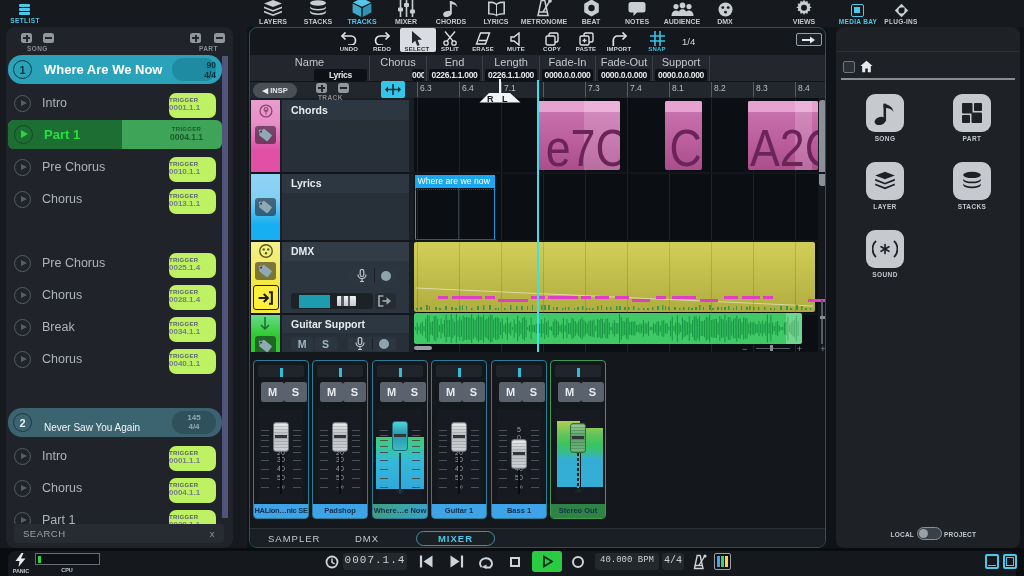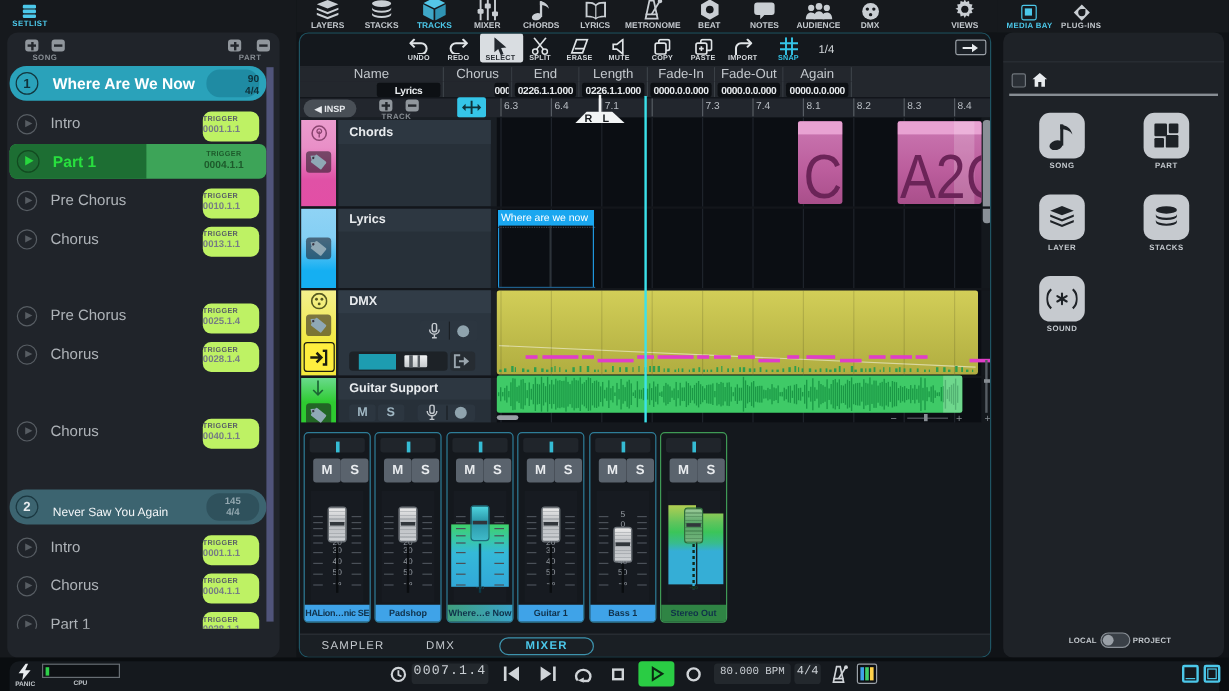--- a/index.html
+++ b/index.html
@@ -108,20 +108,28 @@
         </div>
       </div>
 <div class="songrow" style="top:253px;">
 <div class="playc"></div>
         <div class="nm">Chorus</div>
 <div class="trig">
           <div class="t1">TRIGGER</div>
           <div class="t2">0028.1.4</div>
         </div>
       </div>
+<div class="songrow" style="top:285px;">
+<div class="playc"></div>
+        <div class="nm">Break</div>
+<div class="trig">
+          <div class="t1">TRIGGER</div>
+          <div class="t2">0034.1.1</div>
+        </div>
+      </div>
 <div class="songrow" style="top:317px;">
 <div class="playc"></div>
         <div class="nm">Chorus</div>
 <div class="trig">
           <div class="t1">TRIGGER</div>
           <div class="t2">0040.1.1</div>
         </div>
       </div>
 <div class="abs" style="left:2px;top:381px;width:214px;height:29px;background:#3c6470;border-radius:14px;">
 <div style="position:absolute;left:5px;top:5px;width:19px;height:19px;border:1.8px solid #1a3740;border-radius:50%;text-align:center;line-height:19px;font-size:11px;font-weight:bold;color:#e8ecef;">2</div>
@@ -150,20 +158,21 @@
 <div class="songrow" style="top:478px;">
 <div class="playc"></div>
         <div class="nm">Part 1</div>
 <div class="trig">
           <div class="t1">TRIGGER</div>
           <div class="t2">0028.1.1</div>
         </div>
       </div>
 </div>
 <div class="abs" style="left:216px;top:29px;width:6px;height:462px;background:#50547a;"></div>
+<div class="abs" style="left:8px;top:497px;width:210px;height:19px;background:#272c32;border-radius:3px;font-size:9.5px;color:#9ba1a7;letter-spacing:.5px;line-height:19px;padding-left:9px;">SEARCH<span style="position:absolute;right:9px;color:#8d939a;">x</span></div>
 </div>
 <div id="ttb" class="abs" style="left:247px;top:0;width:777px;height:27px;background:#16191d;">
 <div class="tab" style="left:-6px;width:64px;">
 <div style="height:17px;display:flex;align-items:flex-end;justify-content:center;">
         <svg width="22" height="17" viewBox="0 0 22 17">
           <g fill="#c9ced3">
             <path d="M11 0 L20 3.5 11 7 2 3.5 Z"></path>
             <path d="M2 6.5 L11 10 20 6.5 20 8.2 11 11.8 2 8.2 Z"></path>
             <path d="M2 10.7 L11 14.2 20 10.7 20 12.4 11 16 2 12.4 Z"></path>
           </g>
@@ -427,21 +436,21 @@
       <div class="bx" style="left:2px;">0226.1.1.000</div>
     </div>
 <div class="colhead" style="left:290px;width:56px;border-right:1px solid #3a4046;">Fade-In</div>
 <div class="colval" style="left:290px;width:56px;border-right:1px solid #3a4046;">
       <div class="bx" style="left:2px;">0000.0.0.000</div>
     </div>
 <div class="colhead" style="left:346px;width:57px;border-right:1px solid #3a4046;">Fade-Out</div>
 <div class="colval" style="left:346px;width:57px;border-right:1px solid #3a4046;">
       <div class="bx" style="left:2px;">0000.0.0.000</div>
     </div>
-<div class="colhead" style="left:403px;width:57px;border-right:1px solid #3a4046;">Again</div>
+<div class="colhead" style="left:403px;width:57px;border-right:1px solid #3a4046;">Support</div>
 <div class="colval" style="left:403px;width:57px;border-right:1px solid #3a4046;">
       <div class="bx" style="left:2px;">0000.0.0.000</div>
     </div>
 <div class="abs" style="left:0;top:53px;width:575px;height:17px;background:#22262d;border-top:1px solid #101318;"></div>
 <div class="abs" style="left:3px;top:55px;width:44px;height:15px;background:#494f56;border-radius:8px;color:#e8ebee;font-size:7.5px;font-weight:bold;text-align:center;line-height:15px;">◀&nbsp;INSP</div>
 <div class="sq-btn plus" style="left:66px;top:55px;"></div>
 <div class="sq-btn" style="left:88px;top:55px;"></div>
 <div class="lbl6" style="left:68px;top:66px;color:#878d93;z-index:6;">TRACK</div>
 <div class="abs" style="left:131px;top:53px;width:24px;height:17px;background:#35c5e8;border-radius:2px;">
 <svg width="24" height="17" viewBox="0 0 24 17">
@@ -500,20 +509,25 @@
           <rect x="3.5" y="3.5" width="11" height="8" rx="1" fill="#8fa8b5"></rect>
           <path d="M3.5 5 L0.5 7.5 L3.5 10 Z" fill="#8fa8b5"></path>
           <circle cx="3.4" cy="7.5" r="1" fill="#3a3340"></circle>
         </g>
       </svg>
     </div>
 <div class="abs" style="left:32px;top:72px;width:127px;height:72px;background:#273039;"></div>
 <div class="abs" style="left:32px;top:72px;width:127px;height:20px;background:#2d3741;"></div>
 <div class="abs" style="left:41px;top:76px;font-size:10.5px;font-weight:bold;color:#e8ebee;">Chords</div>
 <div class="abs" style="left:1px;top:144px;width:574px;height:2px;background:#13161b;"></div>
+<div class="abs" style="left:288px;top:73px;width:82px;height:69px;background:linear-gradient(#c873ae 12%,#bb5d9c 60%,#a94f8b);border-radius:2px;overflow:hidden;">
+<div style="position:absolute;left:0;top:0;width:100%;height:11px;background:#e8a2d2;"></div>
+      <div style="position:absolute;left:46px;top:0;width:36px;height:69px;background:rgba(255,255,255,0.18);"></div>
+      <div style="position:absolute;left:2px;top:7px;width:82px;text-align:center;font-size:52px;line-height:80px;color:#6b2458;font-family:'Liberation Sans',sans-serif;white-space:nowrap;transform:scaleX(0.86);transform-origin:50% 50%;">e7C</div>
+    </div>
 <div class="abs" style="left:415px;top:73px;width:37px;height:69px;background:linear-gradient(#c873ae 12%,#bb5d9c 60%,#a94f8b);border-radius:2px;overflow:hidden;">
 <div style="position:absolute;left:0;top:0;width:100%;height:11px;background:#e8a2d2;"></div>
       <div style="position:absolute;left:2px;top:7px;width:37px;text-align:center;font-size:52px;line-height:80px;color:#6b2458;font-family:'Liberation Sans',sans-serif;white-space:nowrap;transform:scaleX(0.86);transform-origin:50% 50%;">C</div>
     </div>
 <div class="abs" style="left:498px;top:73px;width:70px;height:69px;background:linear-gradient(#c873ae 12%,#bb5d9c 60%,#a94f8b);border-radius:2px;overflow:hidden;">
 <div style="position:absolute;left:0;top:0;width:100%;height:11px;background:#e8a2d2;"></div>
       <div style="position:absolute;left:47px;top:0;width:17px;height:69px;background:rgba(255,255,255,0.18);"></div>
       <div style="position:absolute;left:2px;top:7px;width:70px;text-align:left;font-size:52px;line-height:80px;color:#6b2458;font-family:'Liberation Sans',sans-serif;white-space:nowrap;transform:scaleX(0.86);transform-origin:0 50%;">A2C</div>
     </div>
 <div class="abs" style="left:1px;top:146px;width:29px;height:66px;background:linear-gradient(180deg,#8fd3f5 0%,#85cff4 36%,#15aff2 78%,#15aff2 100%);"></div>
@@ -1298,21 +1312,21 @@
       <path d="M8.5 10.5 L8.5 15 L3.5 13 Z" fill="#d0d4d8"></path>
     </svg>
   </div>
 <div class="abs" style="left:510px;top:557px;width:10px;height:10px;border:2px solid #d0d4d8;"></div>
 <div class="abs" style="left:532px;top:551px;width:30px;height:21px;background:#2acc44;border-radius:3px;">
     <svg width="30" height="21" viewBox="0 0 30 21">
       <path d="M12 5.5 L20 10.5 L12 15.5 Z" fill="none" stroke="#0a2a12" stroke-width="1.7"></path>
     </svg>
   </div>
 <div class="abs" style="left:572px;top:556px;width:12px;height:12px;border:2px solid #d0d4d8;border-radius:50%;"></div>
-<div class="disp" style="left:595px;top:553px;width:64px;height:17px;line-height:15px;font-size:9px;">80.000 BPM</div>
+<div class="disp" style="left:595px;top:553px;width:64px;height:17px;line-height:15px;font-size:9px;">40.000 BPM</div>
 <div class="disp" style="left:662px;top:553px;width:22px;height:17px;line-height:15px;font-size:10px;">4/4</div>
 <div class="abs" style="left:692px;top:554px;width:15px;height:16px;">
     <svg width="15" height="16" viewBox="0 0 15 16">
       <g fill="none" stroke="#d0d4d8" stroke-width="1.4">
         <path d="M5.2 1.5 L8.2 1.5 L11 14.5 L2.5 14.5 Z"></path>
         <line x1="2.5" y1="11.5" x2="11" y2="11.5"></line>
         <line x1="6.8" y1="11.5" x2="12.5" y2="2.5"></line>
       </g>
       <circle cx="13" cy="2" r="1.6" fill="#d0d4d8"></circle>
     </svg>

